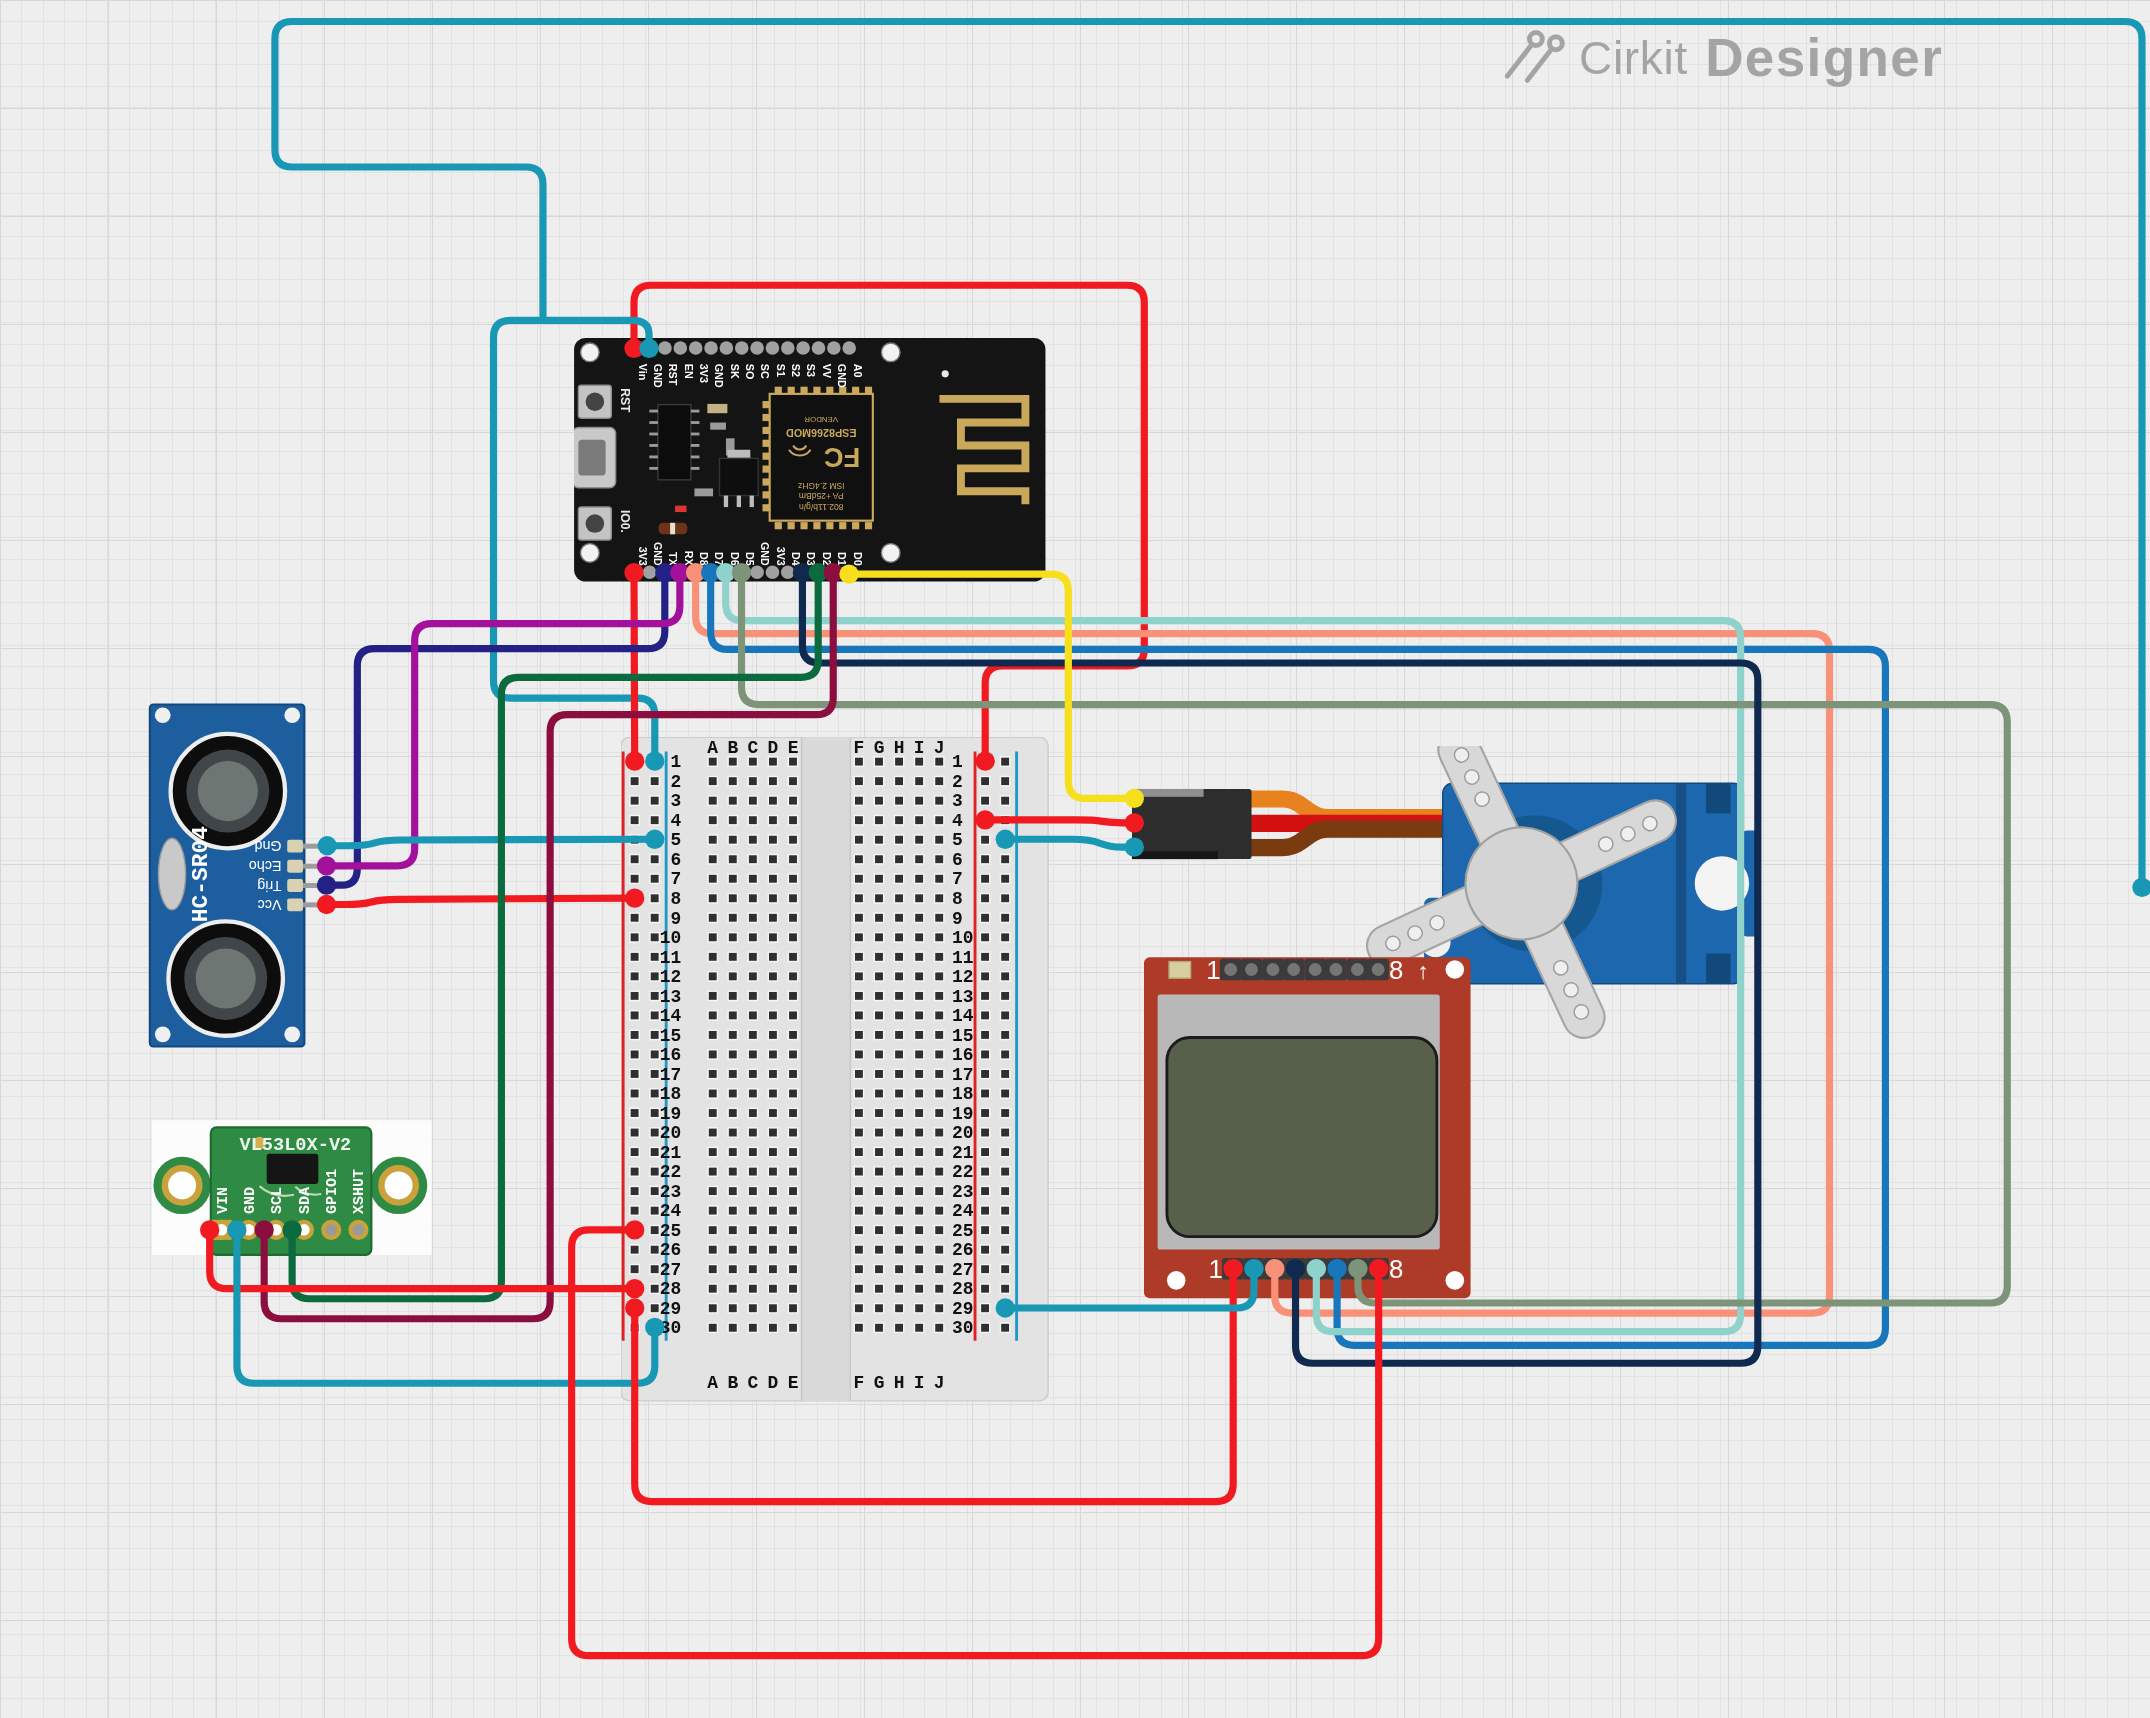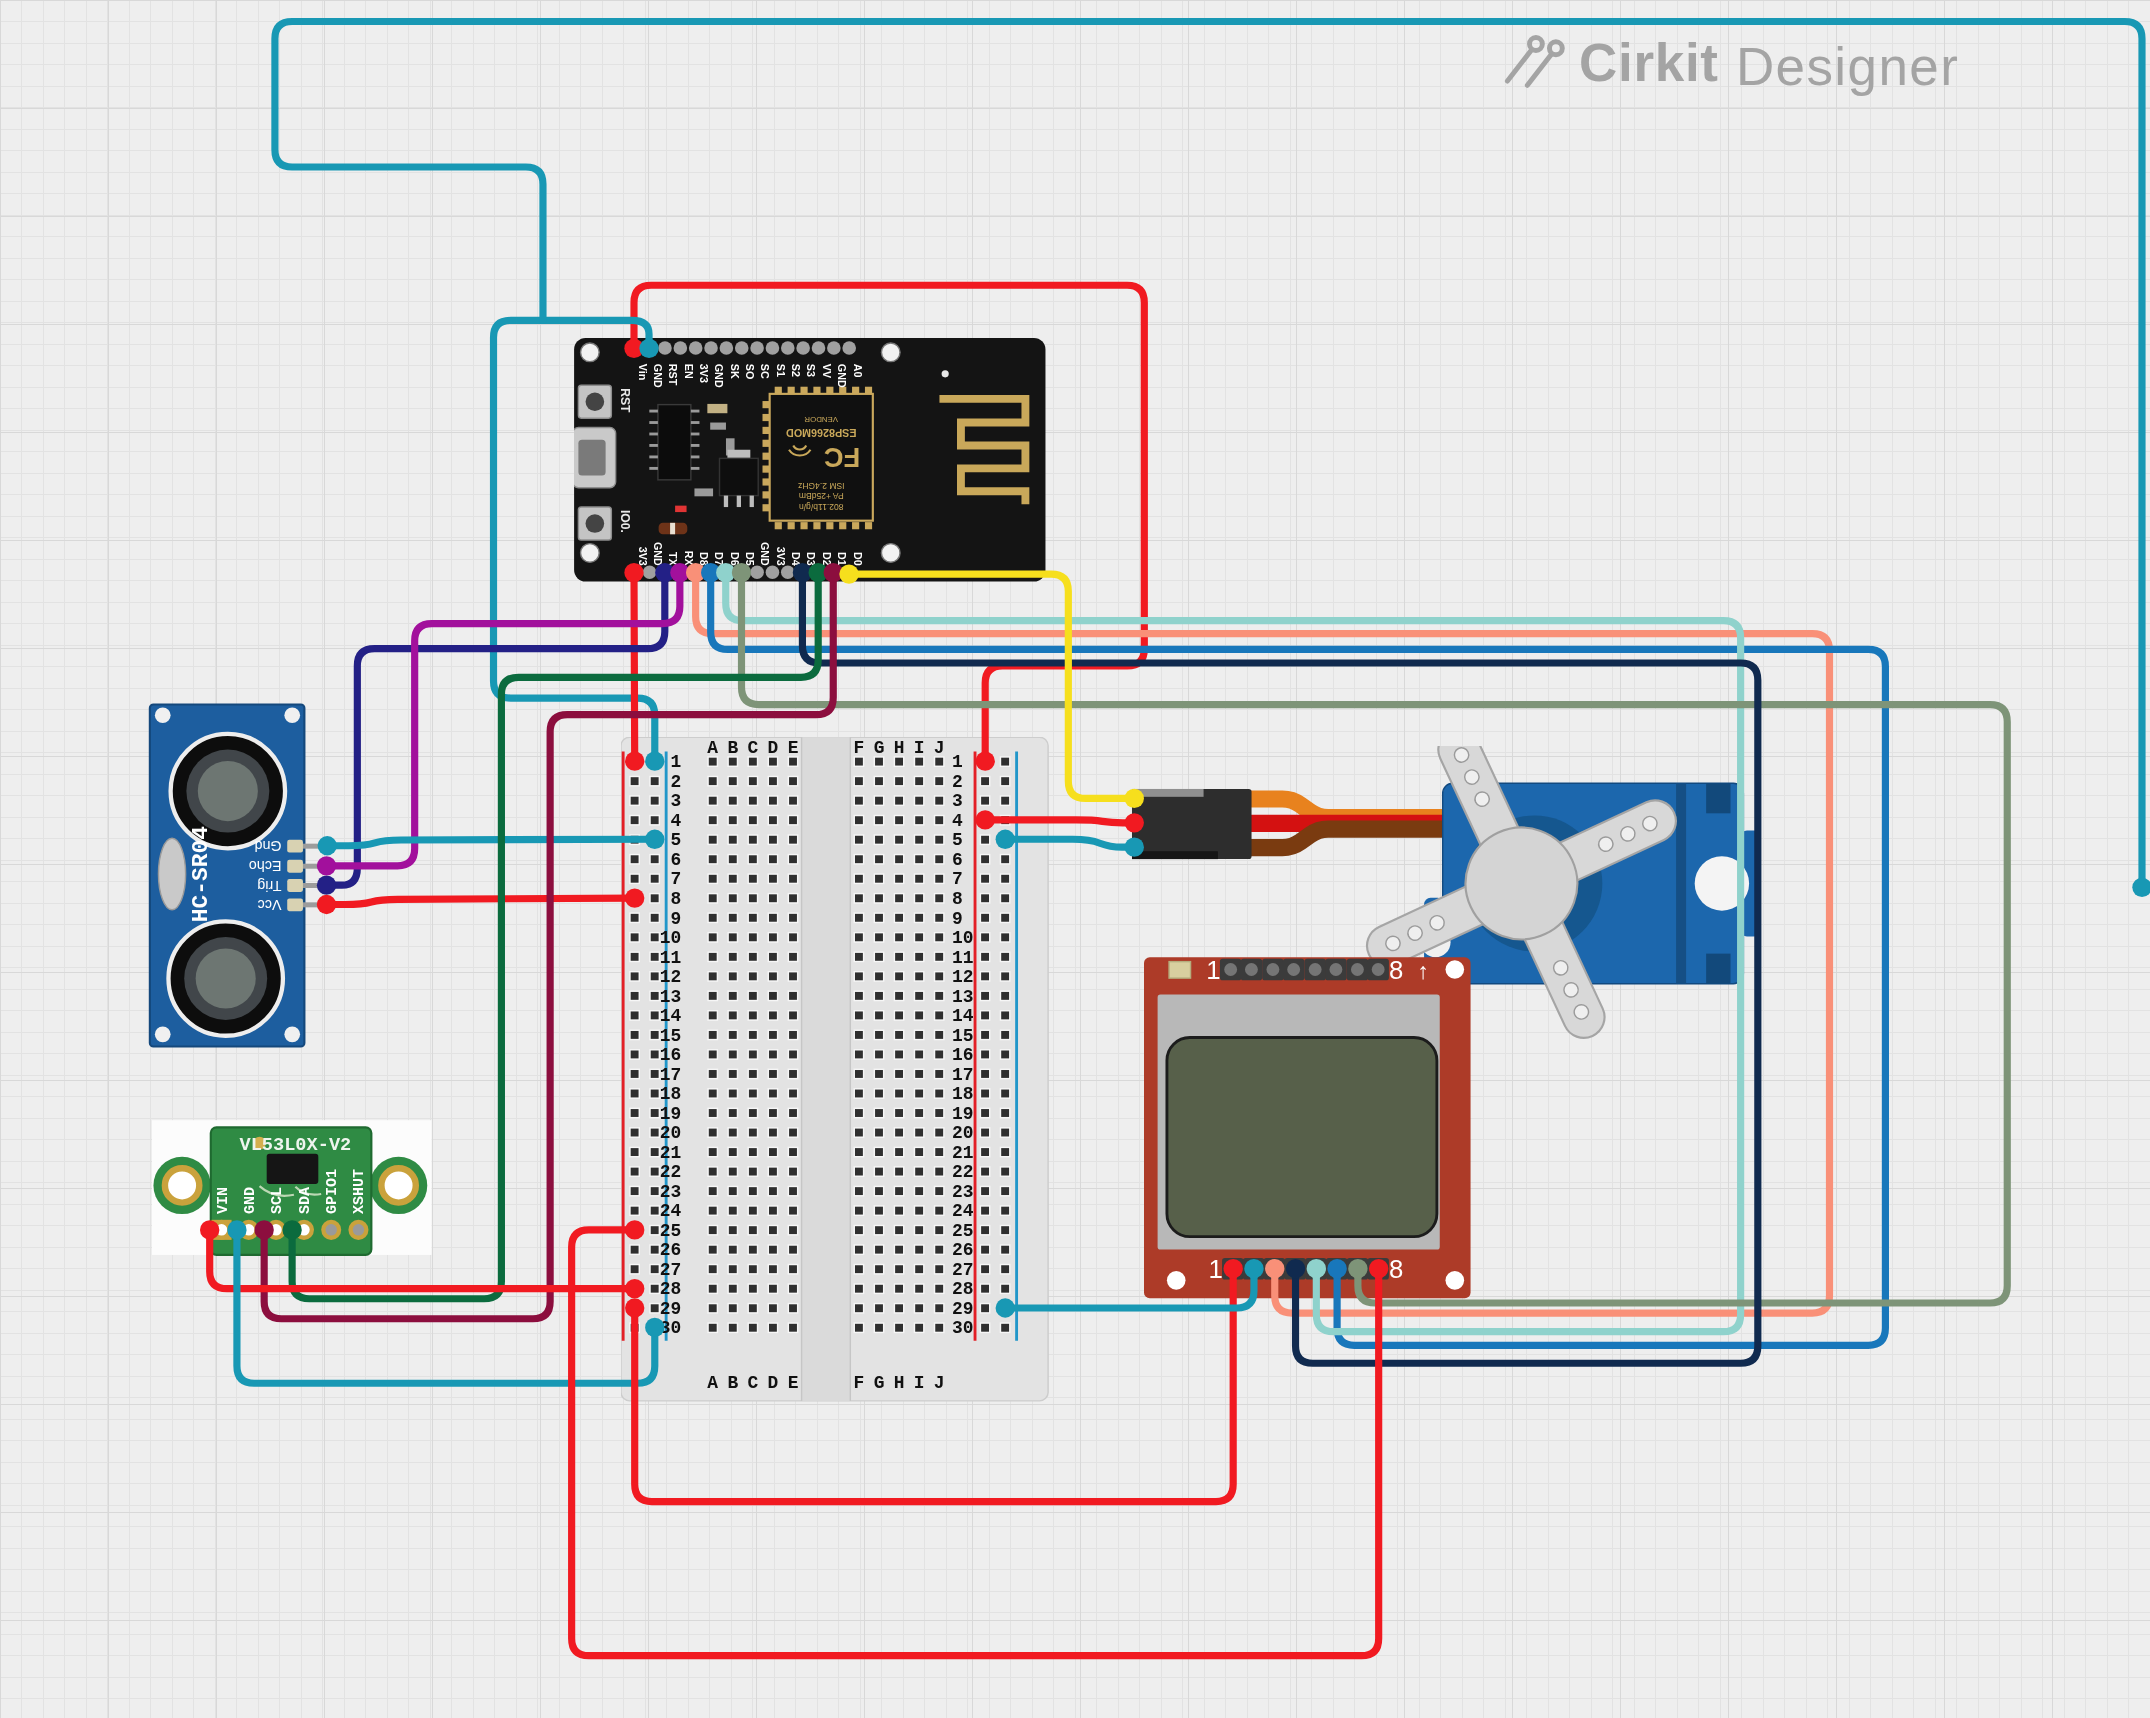--- a/index.html
+++ b/index.html
@@ -9,22 +9,22 @@
     background:
       repeating-linear-gradient(to right,#d8d8d8 0 1.4px,transparent 1.4px 108px),
       repeating-linear-gradient(to bottom,#d8d8d8 0 1.4px,transparent 1.4px 108px),
       repeating-linear-gradient(to right,#e2e2e2 0 0.7px,transparent 0.7px 21.5px),
       repeating-linear-gradient(to bottom,#e2e2e2 0 0.7px,transparent 0.7px 21.5px),
       #eeeeee;
   }
   .layer{position:absolute;left:0;top:0;pointer-events:none;}
   .comp{position:absolute;}
   #logo{position:absolute;left:1500px;top:27px;display:flex;align-items:center;gap:10px;color:#a4a4a4;}
-  #logo .t1{font-size:53px;font-weight:700;letter-spacing:0.7px;}
-  #logo .t2{font-size:53px;font-weight:400;letter-spacing:1.4px;margin-left:7.2px;margin-top:9px;}
+  #logo .t1{font-size:46px;font-weight:400;letter-spacing:0.7px;}
+  #logo .t2{font-size:53px;font-weight:700;letter-spacing:1.4px;margin-left:7.2px;}
   svg text{user-select:none;}
   .mono{font-family:"Liberation Mono","DejaVu Sans Mono",monospace;}
 </style>
 </head>
 <body>
 
 <div id="canvas">
 
   <div class="comp" style="left:574px;top:338px;">
     <svg id="nm-svg" width="473" height="245" viewBox="0 0 660 342">

